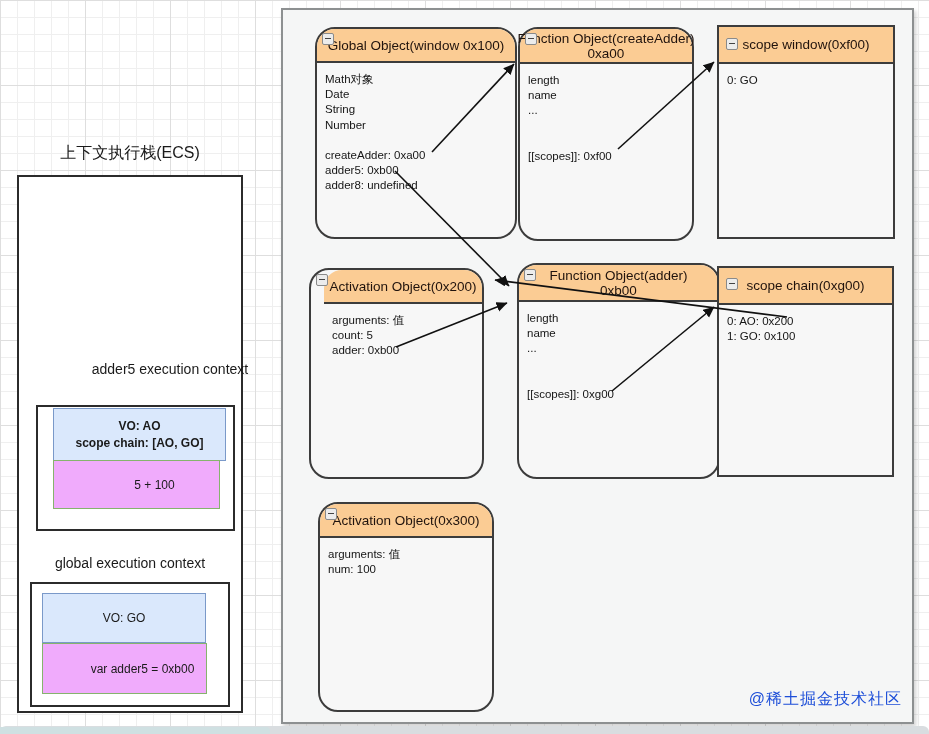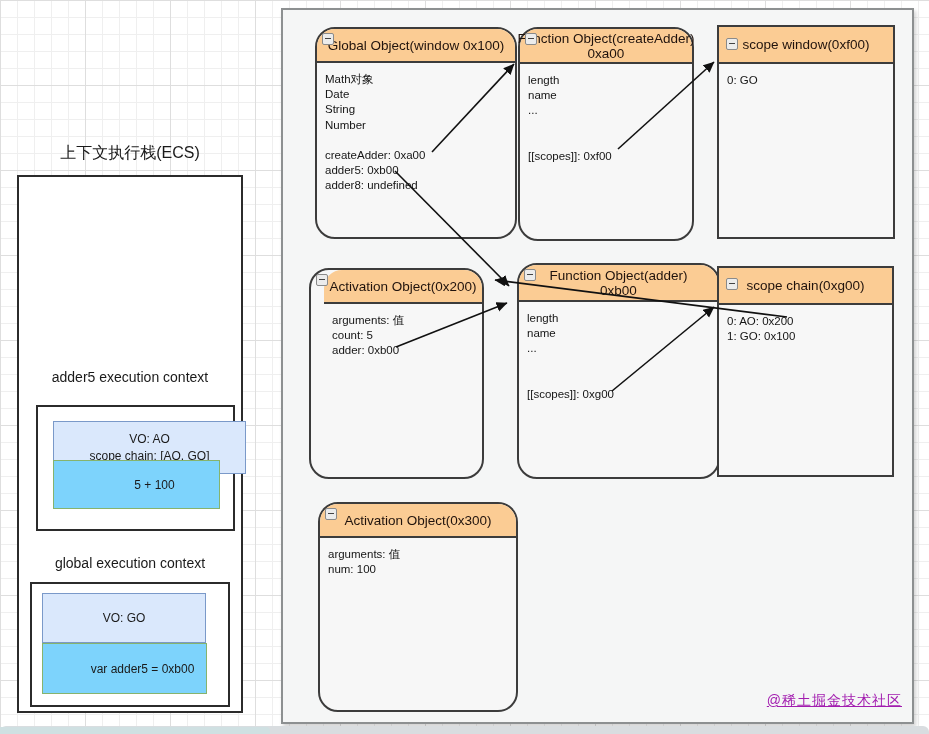--- a/index.html
+++ b/index.html
@@ -16,61 +16,61 @@
   
   .ecs-title{position:absolute;left:17px;top:143px;width:226px;text-align:center;
     font-size:16px;color:#1a1a1a;}
   .ecs-stack{position:absolute;left:17px;top:175px;width:226px;height:538px;
     background:#ffffff;border:2.5px solid #2b2b2b;box-sizing:border-box;}
   .ctx-label{position:absolute;left:0;width:100%;text-align:center;font-size:14px;color:#1a1a1a;}
   .ctx-frame{position:absolute;background:#ffffff;border:2px solid #2b2b2b;box-sizing:content-box;}
   .vo-box{position:absolute;background:#dae8fc;border:1px solid #7a99c9;box-sizing:border-box;
     display:flex;align-items:center;justify-content:center;text-align:center;
     font-size:12px;color:#1a1a1a;white-space:pre-line;line-height:17px;}
-  .code-box{position:absolute;background:#7dd3fc;border:1px solid #86b36d;box-sizing:border-box;
+  .code-box{position:absolute;background:#f0abfc;border:1px solid #86b36d;box-sizing:border-box;
     display:flex;align-items:center;justify-content:center;text-align:center;
     font-size:12px;color:#1a1a1a;padding-left:36px;}
   
   .panel{position:absolute;left:281px;top:8px;width:633px;height:716px;
     background:#f5f6f6;border:2px solid #8d9091;box-sizing:border-box;
     box-shadow:2px 3px 4px rgba(0,0,0,0.18);}
   .obox{position:absolute;background:#f7f7f7;border:2px solid #3c3c3c;box-sizing:border-box;}
   .obox.rounded{border-radius:20px;}
   .obox .hdr{background:#fbcc94;border-bottom:2px solid #3c3c3c;
     display:flex;align-items:center;justify-content:center;
     font-size:13.5px;color:#20130d;white-space:pre;text-align:center;line-height:15px;
     box-sizing:border-box;position:relative;}
   .obox.rounded .hdr{border-radius:18px 18px 0 0;}
   .collapse{position:absolute;left:5px;top:4px;width:12px;height:12px;background:#ececec;
     border:1px solid #8a8a8a;border-radius:2px;box-sizing:border-box;z-index:3;}
   .collapse::after{content:"";position:absolute;left:2px;top:4px;width:6px;border-top:1.5px solid #444;}
   .obox .body{padding:9px 6px 0 8px;font-size:11.5px;line-height:15.2px;color:#151515;
     white-space:pre-line;}
-  .watermark{position:absolute;right:10px;bottom:12px;font-size:14px;color:#a21caf;
-    letter-spacing:1px;text-decoration:underline;}
+  .watermark{position:absolute;right:10px;bottom:12px;font-size:16px;color:#1d4ed8;
+    letter-spacing:1px;}
   
   svg.arrows{position:absolute;left:0;top:0;width:929px;height:734px;pointer-events:none;z-index:5;}
   
   .bottom-strip{position:absolute;left:0;bottom:0;width:100%;height:8px;
     background:#d9dde0;border-radius:6px 6px 0 0;}
   .bottom-strip .tint{position:absolute;left:0;top:1px;width:270px;height:7px;
     background:#cfe0e2;border-radius:0 4px 0 0;}
 </style>
 </head>
 <body>
 
 <div class="canvas">
 
   <div class="ecs-title">上下文执行栈(ECS)</div>
 
   <div class="ecs-stack">
-    <div class="ctx-label" style="top:192px;">adder5 execution context</div>
+    <div class="ctx-label" style="top:184px;padding-left:40px;">adder5 execution context</div>
 
     <div class="ctx-frame" style="left:17px;top:228px;width:195px;height:122px;">
-      <div class="vo-box" style="left:15px;top:14px;width:193px;height:53px;">VO: AO
+      <div class="vo-box" style="left:15px;top:1px;width:173px;height:53px;font-weight:bold;">VO: AO
 scope chain: [AO, GO]</div>
       <div class="code-box" style="left:15px;top:53px;width:167px;height:49px;">5 + 100</div>
     </div>
 
     <div class="ctx-label" style="top:378px;">global execution context</div>
 
     <div class="ctx-frame" style="left:11px;top:405px;width:196px;height:121px;">
       <div class="vo-box" style="left:10px;top:9px;width:164px;height:50px;">VO: GO</div>
       <div class="code-box" style="left:10px;top:59px;width:165px;height:51px;">var adder5 = 0xb00</div>
     </div>
@@ -129,21 +129,21 @@
 [[scopes]]: 0xg00</div>
     </div>
 
     <div class="obox" style="left:434px;top:256px;width:177px;height:211px;">
       <span class="collapse" style="top:10px;left:7px;"></span>
       <div class="hdr" style="height:37px;">scope chain(0xg00)</div>
       <div class="body">0: AO: 0x200
 1: GO: 0x100</div>
     </div>
 
-    <div class="obox rounded" style="left:35px;top:492px;width:200px;height:210px;">
+    <div class="obox rounded" style="left:35px;top:492px;width:176px;height:210px;">
       <span class="collapse"></span>
       <div class="hdr" style="height:34px;">Activation Object(0x300)</div>
       <div class="body">arguments: 值
 num: 100</div>
     </div>
 
     <div class="watermark">@稀土掘金技术社区</div>
   </div>
 
   <svg class="arrows" viewBox="0 0 929 734">

